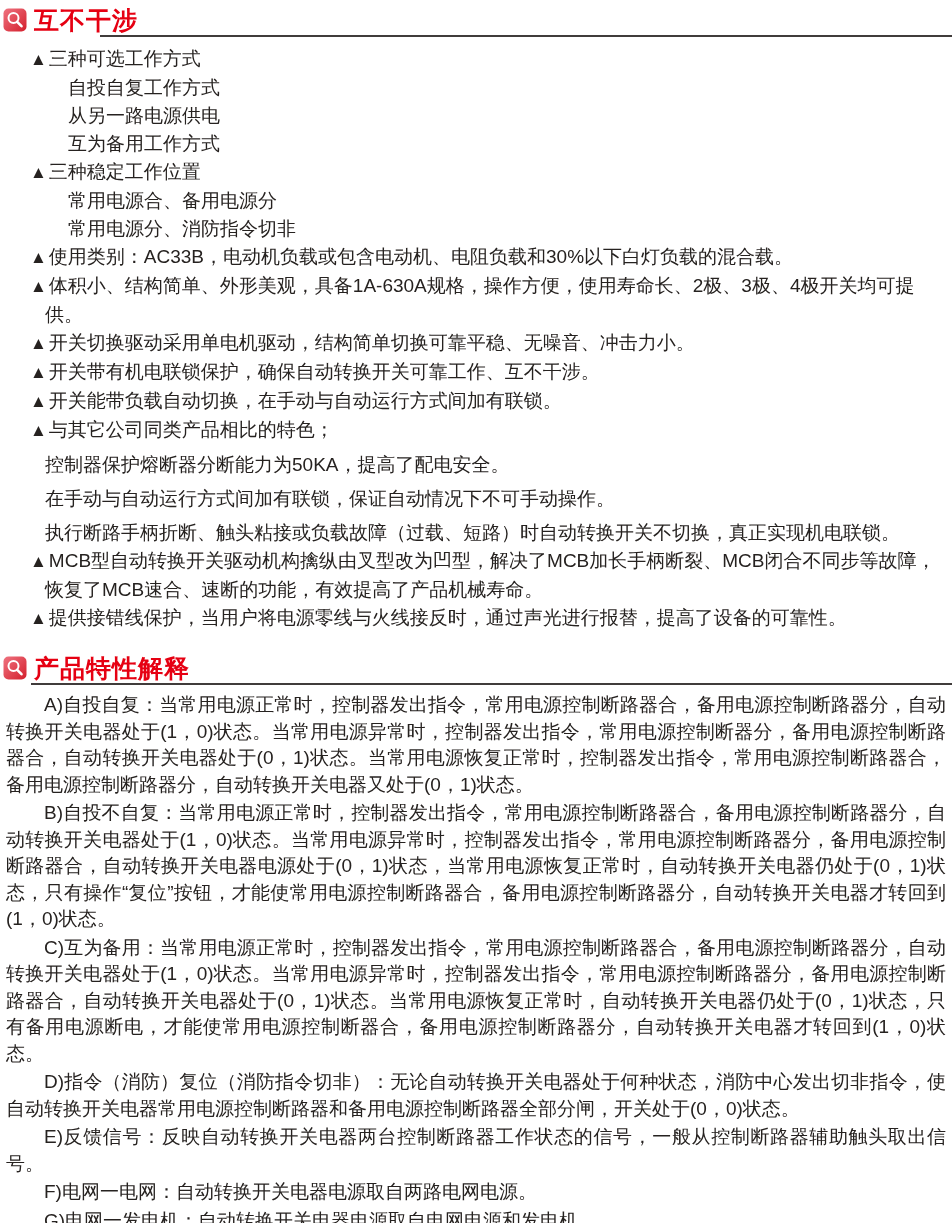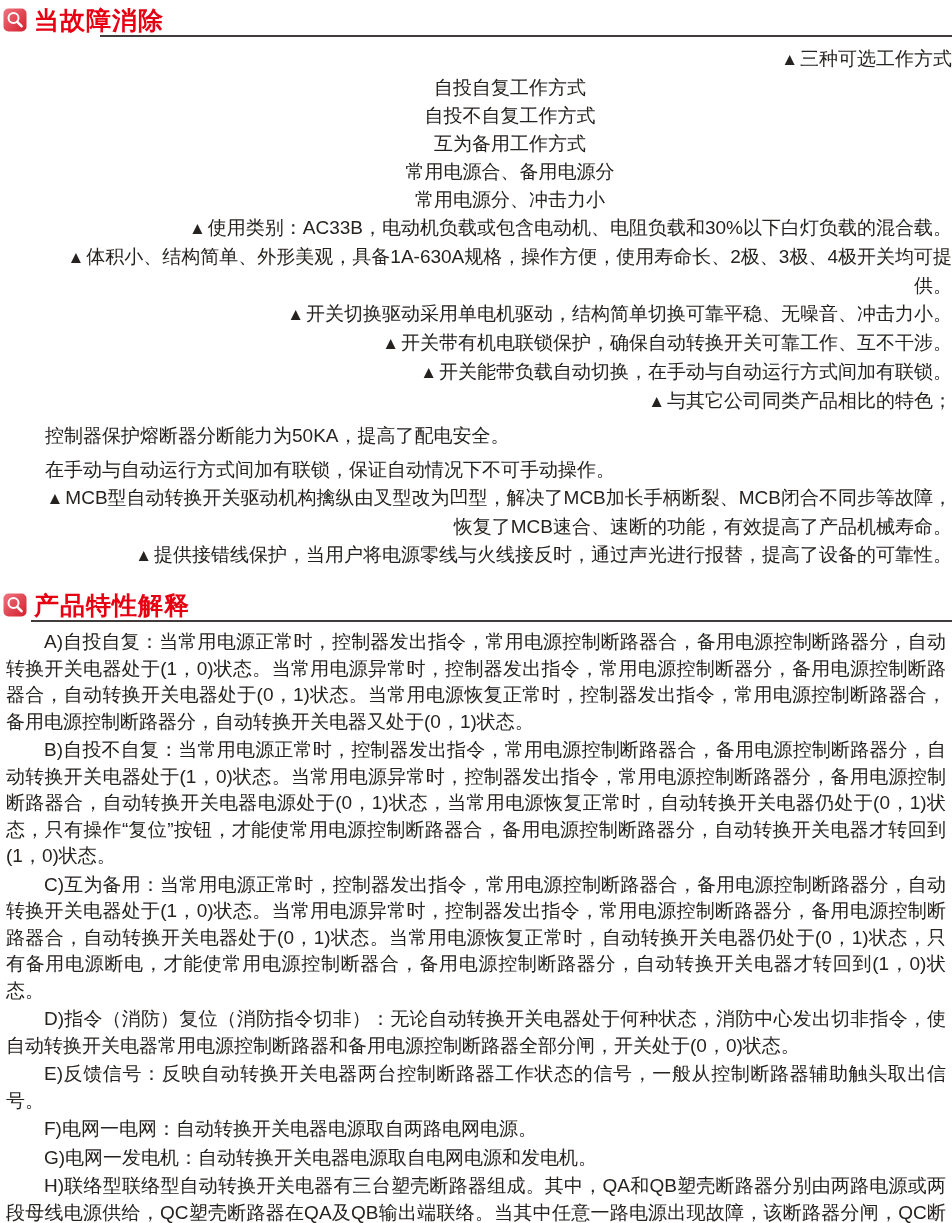--- a/index.html
+++ b/index.html
@@ -19,22 +19,22 @@
   .sec-rule { height:2px; background:#403c3b; margin-top:1px; }
   .rule-1 { margin-left:100px; }
   .rule-2 { margin-left:31px; }
 
   .feature-list {
     margin:8px 0 0 0; padding:0 0 0 30px;
     list-style:none;
     font-size:19px; line-height:28px;
   }
   .feature-item { margin:0; }
-  .feature-item.main { padding-left:15px; text-indent:-15px;text-align:right; }
-  .feature-item.sub  { padding-left:38px; text-indent:0;text-align:center; }
+  .feature-item.main { padding-left:15px; text-indent:-15px; }
+  .feature-item.sub  { padding-left:38px; text-indent:0; }
   .feature-item.sub2 { padding-left:15px; text-indent:0;margin-top:6px; }
   .bullet { margin-right:2px; font-size:17px; }
 
   .sec-2 { margin-top:21px; }
   .paragraphs {
     margin-top:7px;
     padding:0 4px;
     font-size:19px; line-height:26.5px;
     text-align:justify;
   }
@@ -53,54 +53,56 @@
             <linearGradient id="redg1" x1="0" y1="0" x2="1" y2="1">
               <stop offset="0" stop-color="#ef7380"></stop>
               <stop offset="1" stop-color="#d41f2c"></stop>
             </linearGradient>
           </defs>
           <rect x="0.5" y="0.5" width="23" height="23" rx="5" fill="url(#redg1)"></rect>
           <circle cx="10.5" cy="10" r="5" fill="none" stroke="#ffffff" stroke-width="2"></circle>
           <line x1="14.2" y1="13.8" x2="18.5" y2="18.2" stroke="#ffffff" stroke-width="2.6" stroke-linecap="round"></line>
         </svg>
       </span>
-      <h2 class="sec-title">当故障消除</h2>
+      <h2 class="sec-title">互不干涉</h2>
     </div>
     <div class="sec-rule rule-1"></div>
     <ul class="feature-list">
   <li class="feature-item main"><span class="bullet">▲</span><span class="item-text">三种可选工作方式</span></li>
 
   <li class="feature-item sub"><span class="item-text">自投自复工作方式</span></li>
 
-  <li class="feature-item sub"><span class="item-text">自投不自复工作方式</span></li>
+  <li class="feature-item sub"><span class="item-text">从另一路电源供电</span></li>
 
   <li class="feature-item sub"><span class="item-text">互为备用工作方式</span></li>
 
+  <li class="feature-item main"><span class="bullet">▲</span><span class="item-text">三种稳定工作位置</span></li>
 
   <li class="feature-item sub"><span class="item-text">常用电源合、备用电源分</span></li>
 
-  <li class="feature-item sub"><span class="item-text">常用电源分、冲击力小</span></li>
+  <li class="feature-item sub"><span class="item-text">常用电源分、消防指令切非</span></li>
 
 
   <li class="feature-item main"><span class="bullet">▲</span><span class="item-text">使用类别：AC33B，电动机负载或包含电动机、电阻负载和30%以下白灯负载的混合载。</span></li>
 
   <li class="feature-item main"><span class="bullet">▲</span><span class="item-text">体积小、结构简单、外形美观，具备1A-630A规格，操作方便，使用寿命长、2极、3极、4极开关均可提供。</span></li>
 
   <li class="feature-item main"><span class="bullet">▲</span><span class="item-text">开关切换驱动采用单电机驱动，结构简单切换可靠平稳、无噪音、冲击力小。</span></li>
 
   <li class="feature-item main"><span class="bullet">▲</span><span class="item-text">开关带有机电联锁保护，确保自动转换开关可靠工作、互不干涉。</span></li>
 
   <li class="feature-item main"><span class="bullet">▲</span><span class="item-text">开关能带负载自动切换，在手动与自动运行方式间加有联锁。</span></li>
 
   <li class="feature-item main"><span class="bullet">▲</span><span class="item-text">与其它公司同类产品相比的特色；</span></li>
 
   <li class="feature-item sub2"><span class="item-text">控制器保护熔断器分断能力为50KA，提高了配电安全。</span></li>
 
   <li class="feature-item sub2"><span class="item-text">在手动与自动运行方式间加有联锁，保证自动情况下不可手动操作。</span></li>
 
+  <li class="feature-item sub2"><span class="item-text">执行断路手柄折断、触头粘接或负载故障（过载、短路）时自动转换开关不切换，真正实现机电联锁。</span></li>
 
   <li class="feature-item main"><span class="bullet">▲</span><span class="item-text">MCB型自动转换开关驱动机构擒纵由叉型改为凹型，解决了MCB加长手柄断裂、MCB闭合不同步等故障，恢复了MCB速合、速断的功能，有效提高了产品机械寿命。</span></li>
 
   <li class="feature-item main"><span class="bullet">▲</span><span class="item-text">提供接错线保护，当用户将电源零线与火线接反时，通过声光进行报替，提高了设备的可靠性。</span></li>
 </ul>
   </section>
 
   <section class="sec sec-2">
     <div class="sec-header">
       <span class="sec-icon">

